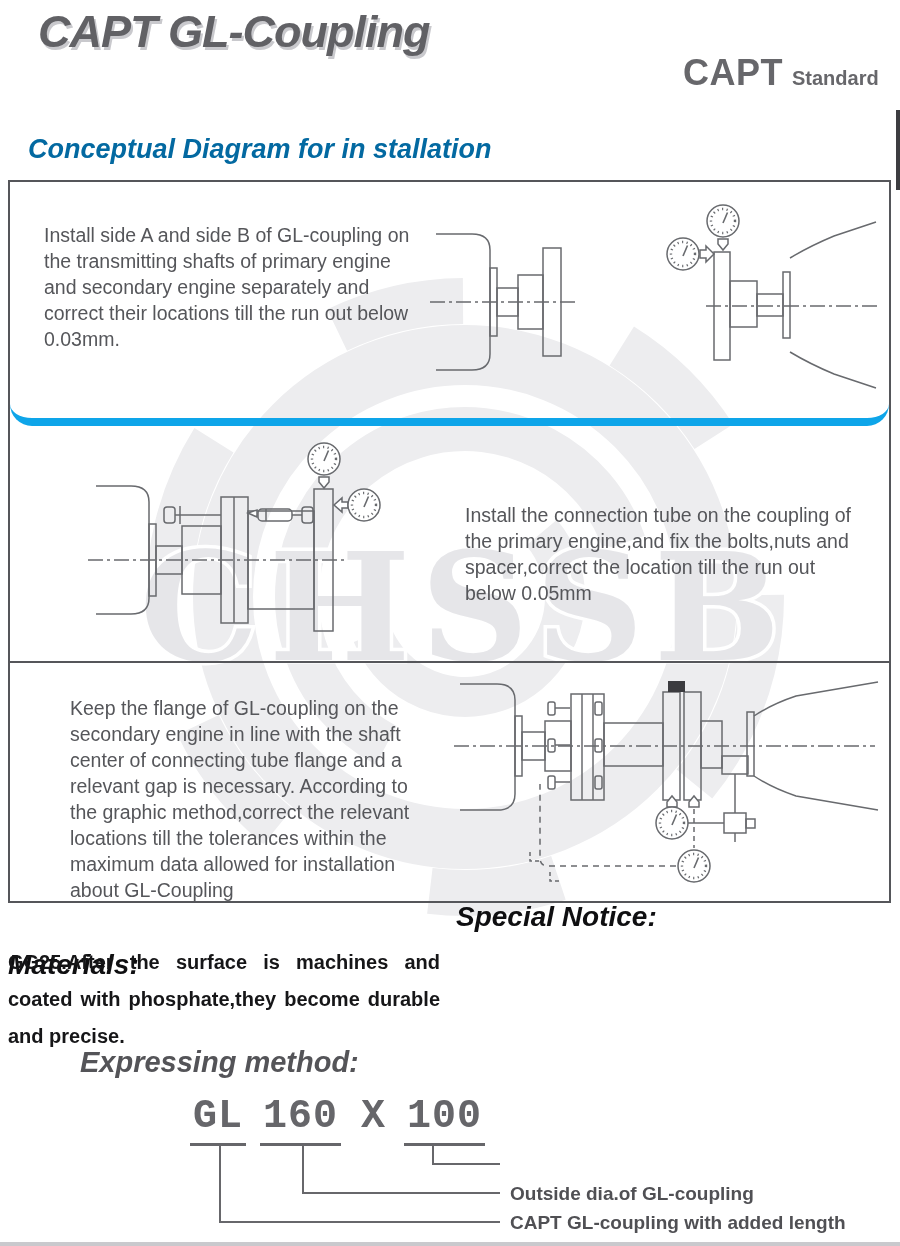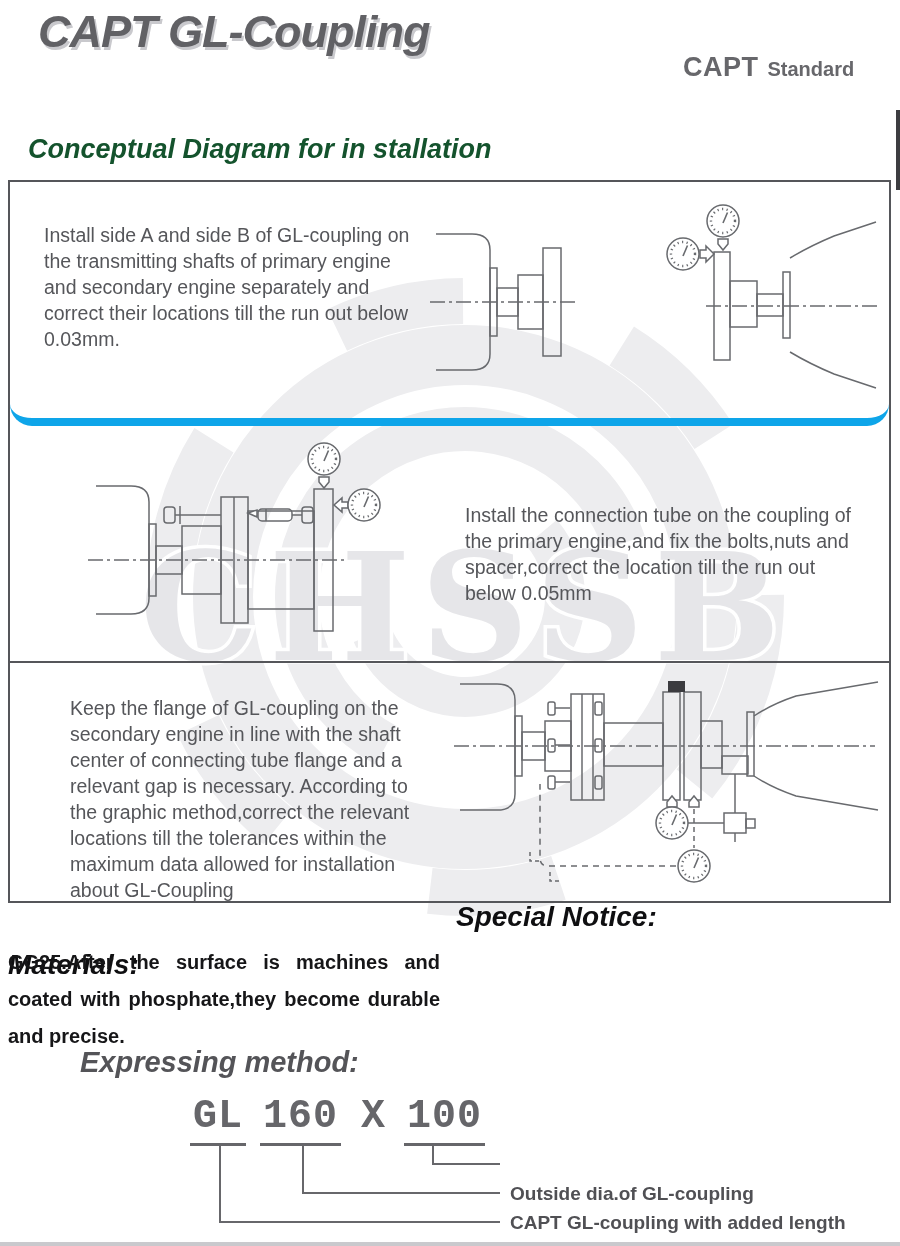--- a/index.html
+++ b/index.html
@@ -7,28 +7,28 @@
     position:relative; width:900px; height:1246px; background:#ffffff;
     font-family:"Liberation Sans", sans-serif; overflow:hidden;
   }
   
   .page-title {
     position:absolute; left:38px; top:6px; z-index:1;
     font-size:45px; font-weight:800; font-style:italic; letter-spacing:-1px;
     color:#616165; text-shadow:2px 3px 0 #c9c9cd; white-space:nowrap;
   }
   .brand { position:absolute; left:683px; top:52px; z-index:1; white-space:nowrap; }
-  .brand-main { font-size:27px; font-weight:800; color:#67676b; letter-spacing:0.5px; }
+  .brand-main { font-size:36px; font-weight:800; color:#67676b; letter-spacing:0.5px; }
   .brand-suffix { font-size:20px; font-weight:700; color:#67676b; margin-left:9px; }
   .edge-mark { position:absolute; right:0; top:110px; width:4px; height:80px; background:#3d3d41; z-index:2; }
   .bottom-edge { position:absolute; left:0; bottom:0; width:900px; height:4px; background:#c9c9cd; z-index:2; }
 
   .conceptual-heading {
     position:absolute; left:28px; top:134px; z-index:1;
-    font-size:27px; font-weight:800; font-style:italic; color:#14532d; white-space:nowrap;
+    font-size:27px; font-weight:800; font-style:italic; color:#0369a1; white-space:nowrap;
   }
 
   
   .diagram-box {
     position:absolute; left:8px; top:180px; width:879px; z-index:1;
     border:2px solid #55565a; background:transparent;
   }
   .step { position:relative; }
   .step-1 { height:236px; border-bottom:8px solid #0ea5e9;border-radius:22px; }
   .step-2 { height:235px; border-bottom:2px solid #55565a; }

